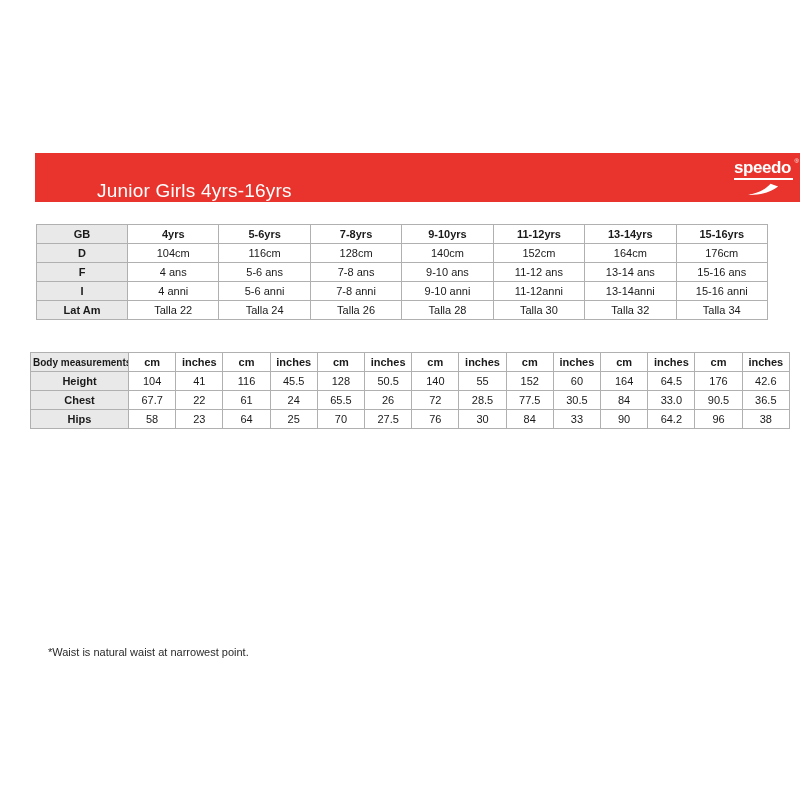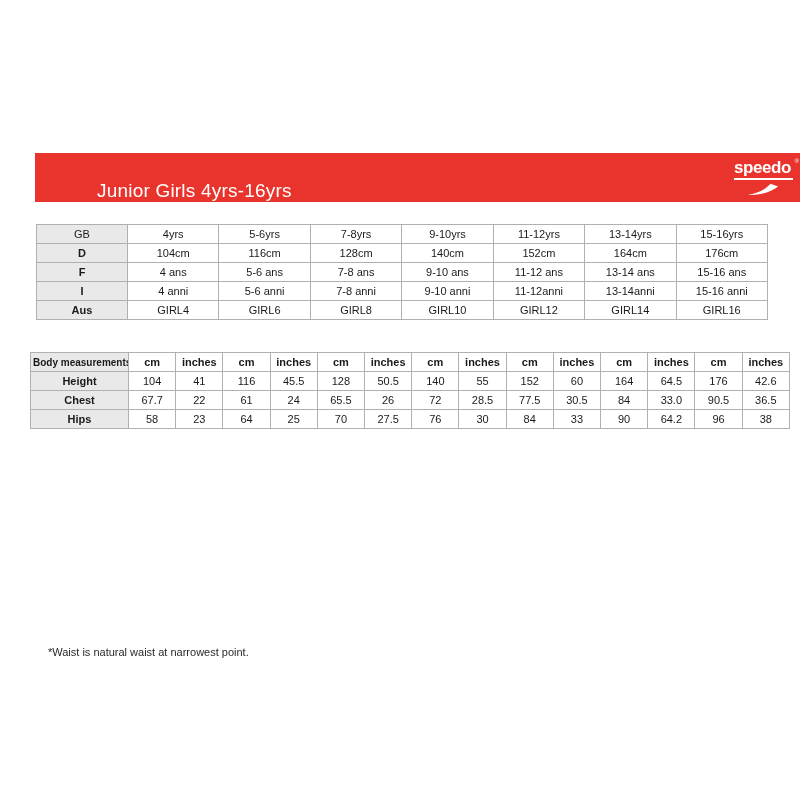--- a/index.html
+++ b/index.html
@@ -82,21 +82,21 @@
   td.label-cell {
     background: var(--cellbg);
     font-weight: bold;
   }
   .size-table {
     left: 36px;
     top: 224px;
     width: 732px;
   }
   .size-table col.c0 { width: 91px; }
-  .size-table tr:first-child td { font-weight: normal; margin-top: 20px; }
+  .size-table tr:first-child td { font-weight: bold; margin-top: 20px; }
   .meas-table {
     left: 30px;
     top: 352px;
     width: 760px;
   }
   .meas-table col.c0 { width: 98px; }
   .meas-table tr:first-child td { font-weight: bold; }
   .meas-table td.corner-cell {
     background: var(--cellbg);
     font-weight: bold;
@@ -175,28 +175,28 @@
         <td class="label-cell">I</td>
         <td>4 anni</td>
         <td>5-6 anni</td>
         <td>7-8 anni</td>
         <td>9-10 anni</td>
         <td>11-12anni</td>
         <td>13-14anni</td>
         <td>15-16 anni</td>
       </tr>
       <tr>
-        <td class="label-cell">Aus</td>
-        <td>GIRL4</td>
-        <td>GIRL6</td>
-        <td>GIRL8</td>
-        <td>GIRL10</td>
-        <td>GIRL12</td>
-        <td>GIRL14</td>
-        <td>GIRL16</td>
+        <td class="label-cell">Lat Am</td>
+        <td>Talla 22</td>
+        <td>Talla 24</td>
+        <td>Talla 26</td>
+        <td>Talla 28</td>
+        <td>Talla 30</td>
+        <td>Talla 32</td>
+        <td>Talla 34</td>
       </tr>
     </tbody>
 </table>
 
 <table class="meas-table">
   <colgroup>
     <col class="c0">
       <col>
       <col>
       <col>

